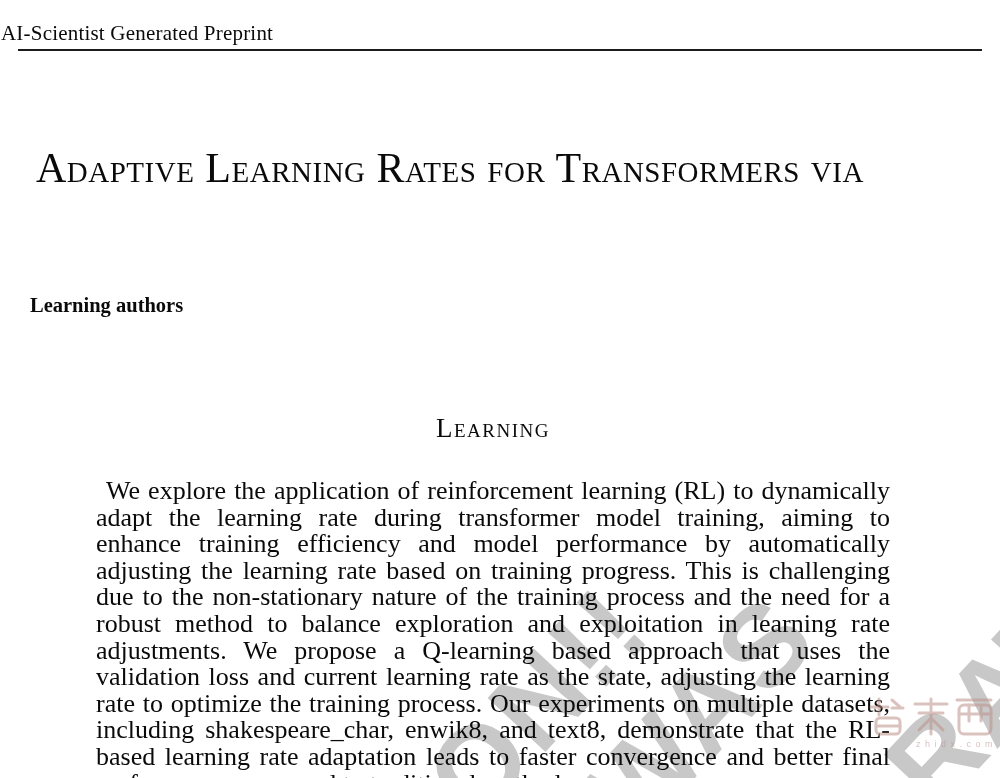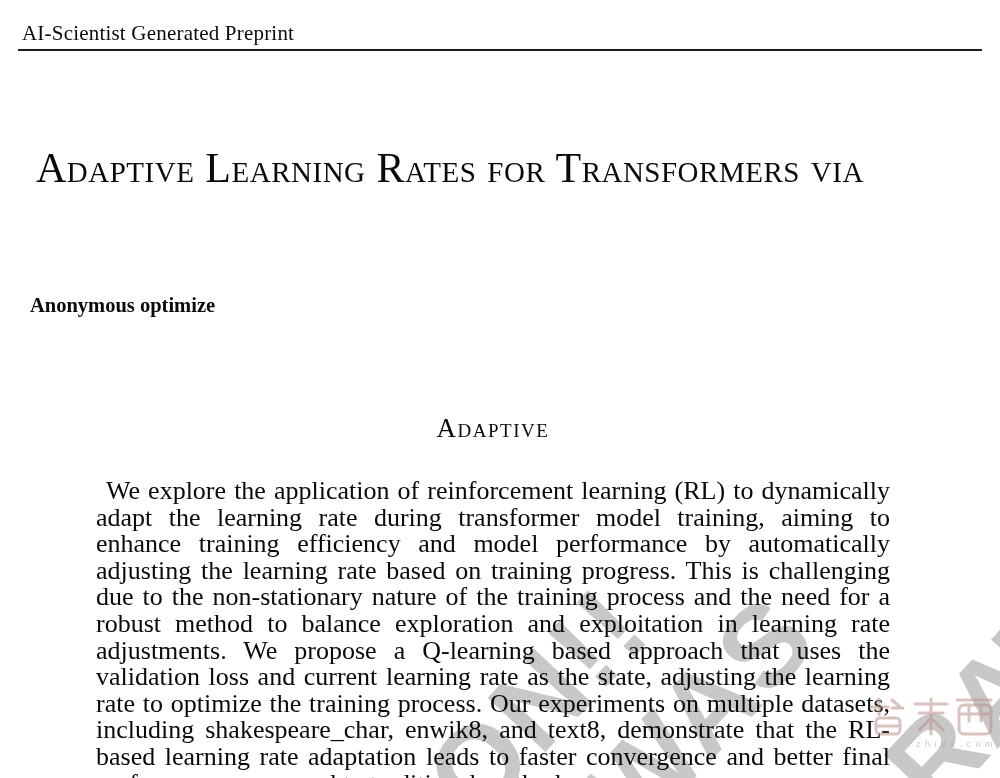--- a/index.html
+++ b/index.html
@@ -11,21 +11,21 @@
     color: #0a0a0a;
     font-family: "Liberation Serif", serif;
   }
   .layer { position: absolute; inset: 0; }
   #watermark-layer { z-index: 0; }
   #content-layer  { z-index: 1; }
   #logo-layer     { z-index: 2; }
 
   
   .running-header {
-    position: absolute; left: 22px; top: 21px;
+    position: absolute; left: 1px; top: 21px;
     font-size: 21px; letter-spacing: 0.2px; white-space: nowrap;
   }
   .header-rule {
     position: absolute; left: 18px; top: 49px;
     width: 964px; height: 2px; background: #1c1c1c;
   }
 
   
   .title {
     position: absolute; left: 36px; top: 143px; width: 975px;
@@ -94,24 +94,24 @@
 <div class="layer" id="content-layer">
 
   <div class="running-header">AI-Scientist Generated Preprint</div>
   <div class="header-rule"></div>
 
   <h1 class="title">
     <div class="title-line">Adaptive Learning Rates for Transformers via</div>
   </h1>
 
   <div class="authors">
-    <div class="author-name">Anonymous optimize</div>
+    <div class="author-name">Learning authors</div>
   </div>
 
-  <div class="abstract-heading">Adaptive</div>
+  <div class="abstract-heading">Learning</div>
 
   <p class="abstract-body">We explore the application of reinforcement learning (RL) to dynamically adapt the learning rate during transformer model training, aiming to enhance training efficiency and model performance by automatically adjusting the learning rate based on training progress. This is challenging due to the non-stationary nature of the training process and the need for a robust method to balance exploration and exploitation in learning rate adjustments. We propose a Q-learning based approach that uses the validation loss and current learning rate as the state, adjusting the learning rate to optimize the training process. Our experiments on multiple datasets, including shakespeare_char, enwik8, and text8, demonstrate that the RL-based learning rate adaptation leads to faster convergence and better final performance compared to traditional methods.</p>
 </div>
 
 <div class="layer" id="logo-layer">
   <div class="zhidx-logo" aria-label="智东西">
     <svg width="126" height="42" viewBox="0 0 126 42" fill="none" stroke="#bd928c" stroke-width="3" stroke-linecap="round" stroke-linejoin="round">
 
       <g>
         <path d="M4 11 H21 M12 3 V19 M25 4 L33 11 M25 12 H36"></path>

